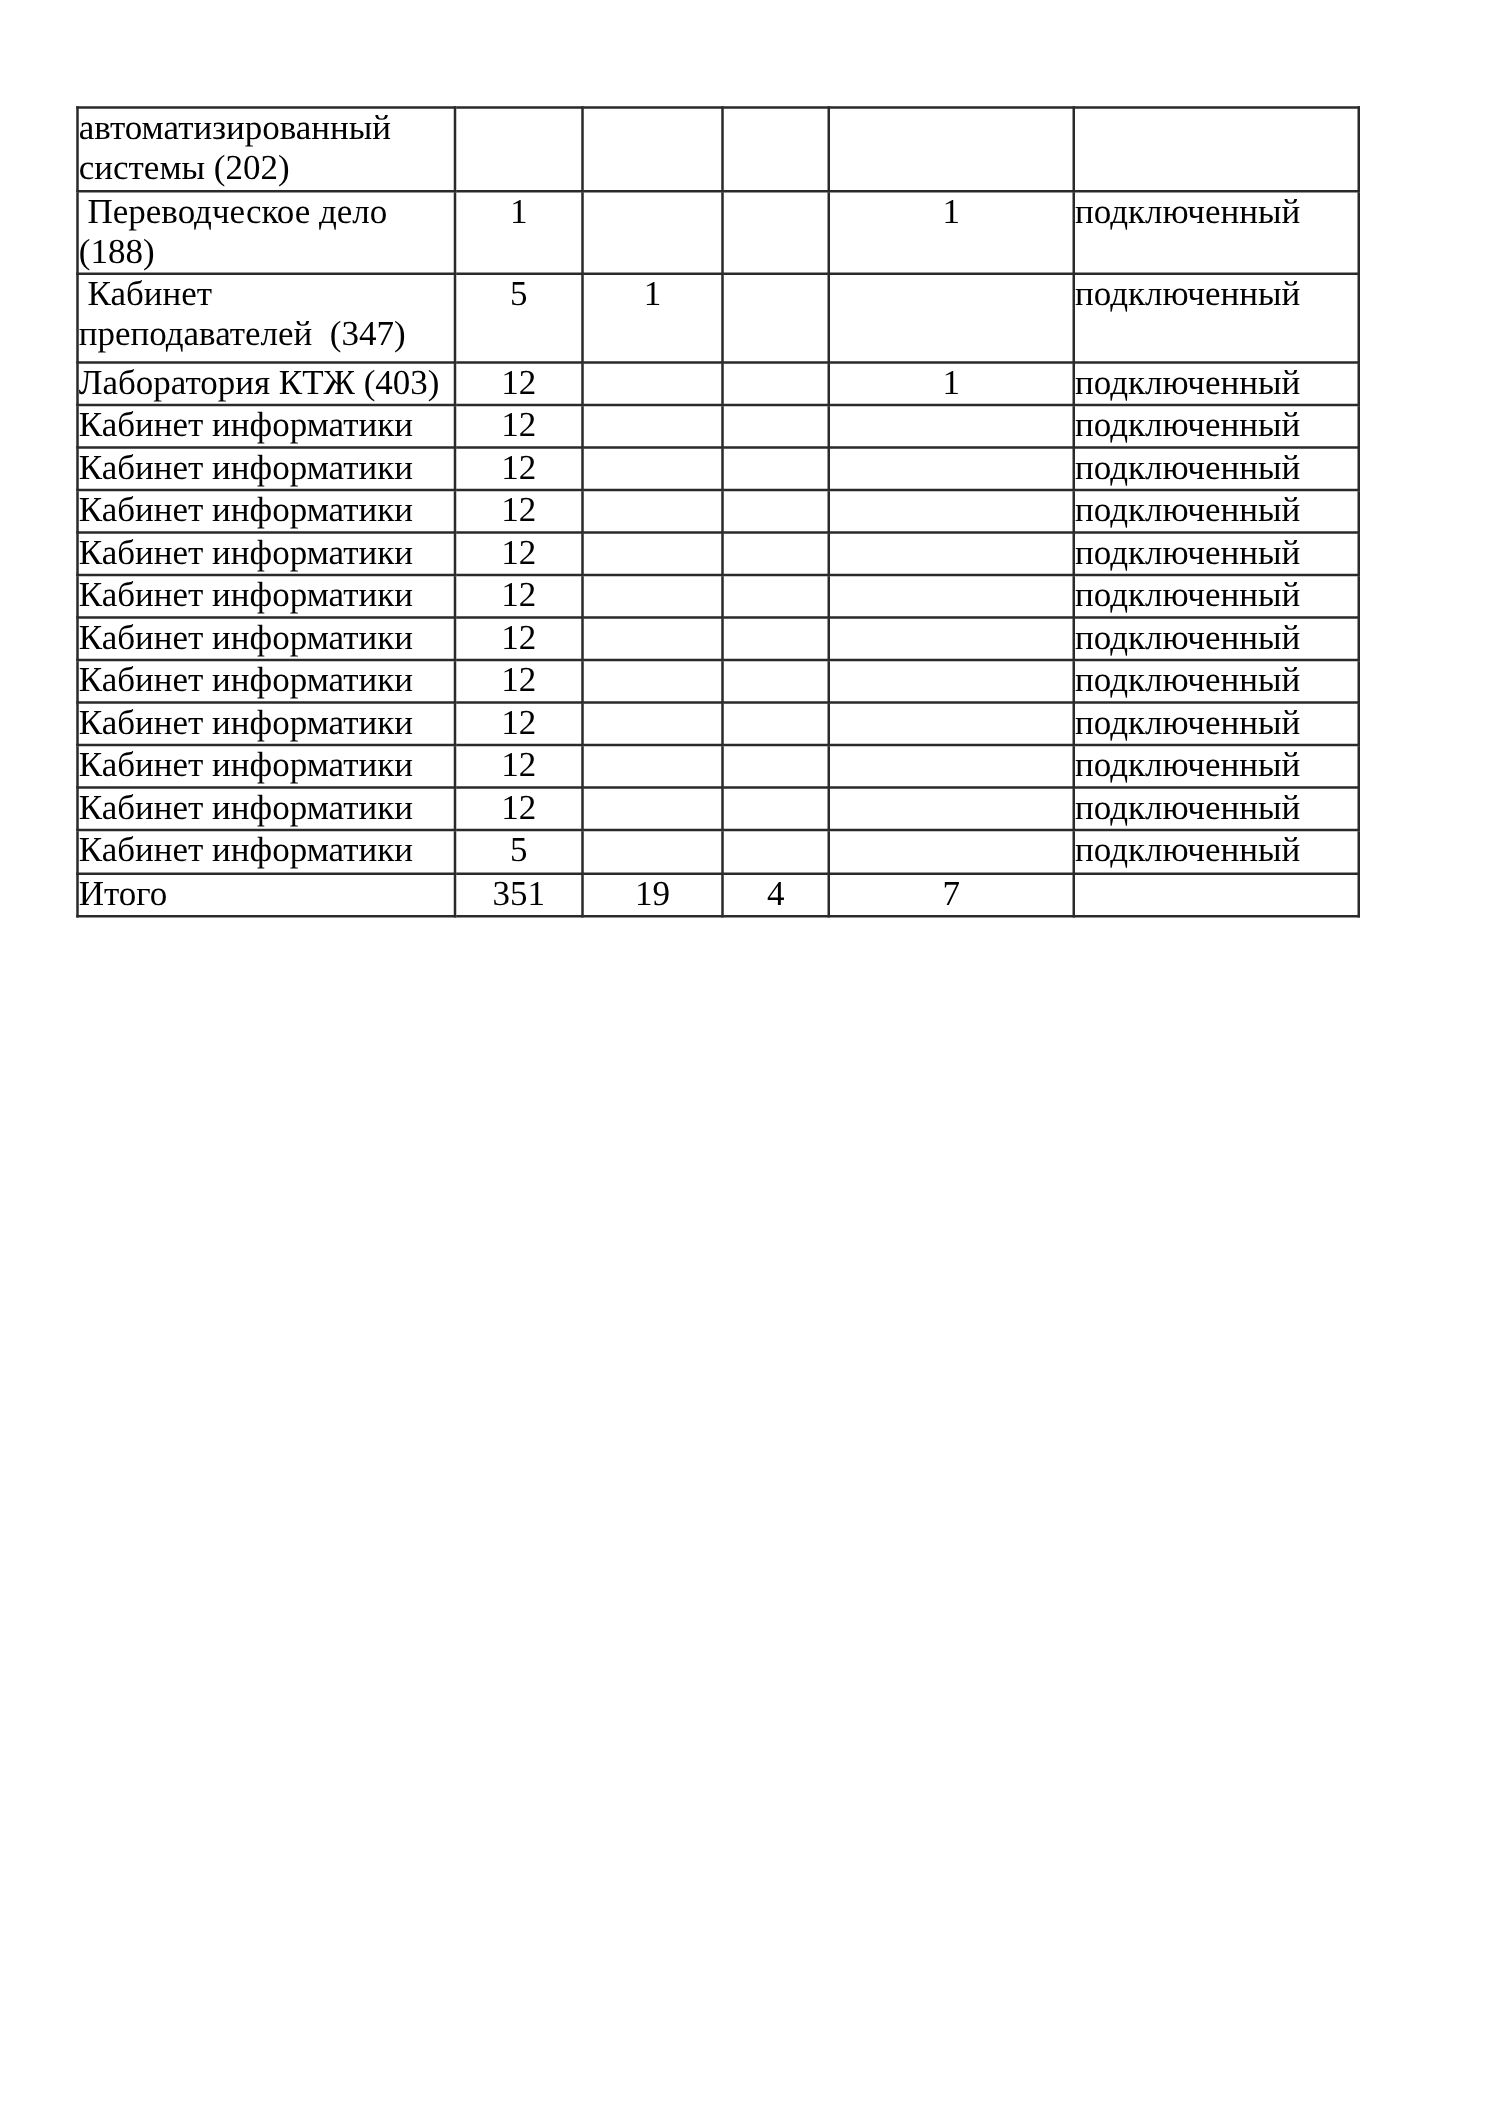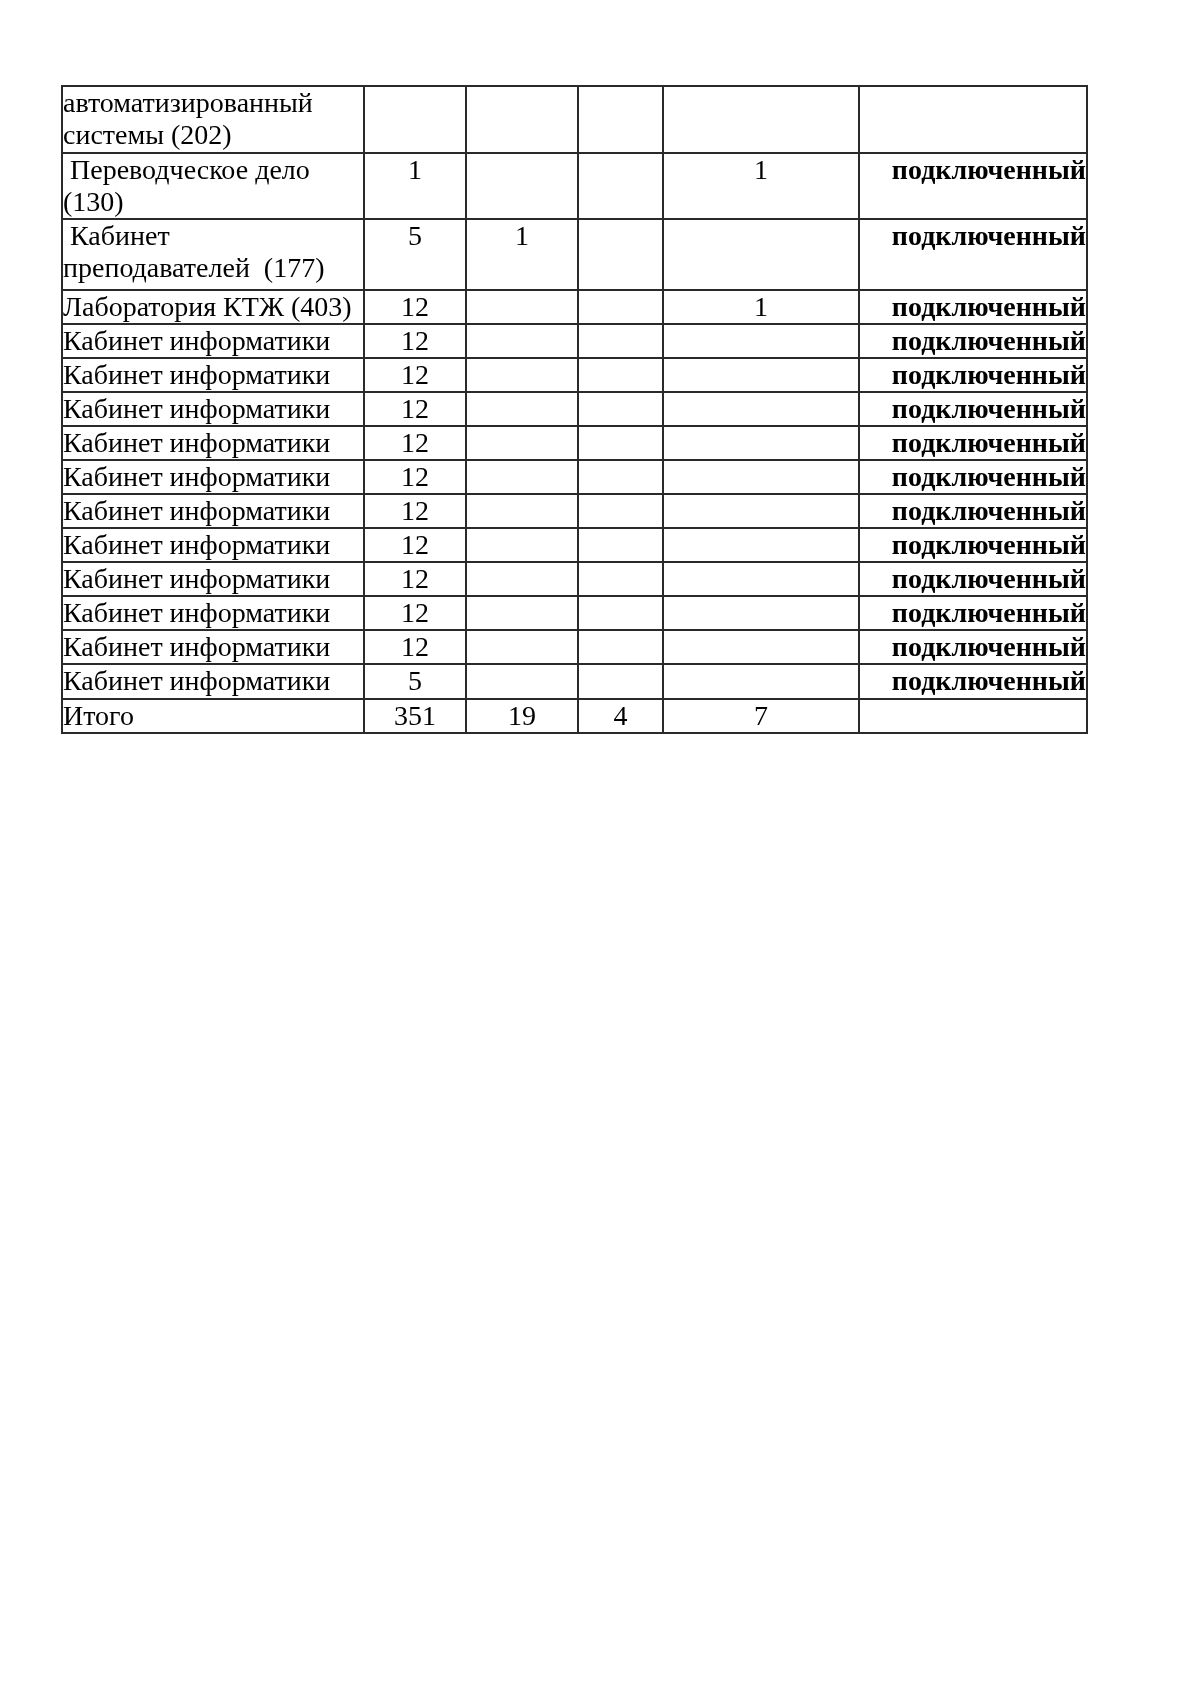--- a/index.html
+++ b/index.html
@@ -35,24 +35,23 @@
   td.c-name {
     text-align: left;
     padding: 1px 2px 0 3px;
     white-space: pre-wrap;
   }
   td.c-num {
     text-align: center;
     padding-top: 1px;
   }
   td.c-status {
-    text-align: right;
+    text-align: left;
     padding: 1px 2px 0 14px;
     white-space: pre-wrap;
-    font-weight: bold;
   }
 </style>
 </head>
 <body>
 
 <div class="page">
   <table class="doc-table">
     <colgroup>
       <col style="width:302px">
       <col style="width:102px">
@@ -66,30 +65,30 @@
     <td class="c-name">автоматизированный
 системы (202)</td>
     <td class="c-num"></td>
     <td class="c-num"></td>
     <td class="c-num"></td>
     <td class="c-num"></td>
     <td class="c-status"></td>
   </tr>
         <tr style="height: 64px;">
     <td class="c-name"> Переводческое дело
-(130)</td>
+(188)</td>
     <td class="c-num">1</td>
     <td class="c-num"></td>
     <td class="c-num"></td>
     <td class="c-num">1</td>
     <td class="c-status">подключенный</td>
   </tr>
         <tr style="height: 71px;">
     <td class="c-name"> Кабинет
-преподавателей  (177)</td>
+преподавателей  (347)</td>
     <td class="c-num">5</td>
     <td class="c-num">1</td>
     <td class="c-num"></td>
     <td class="c-num"></td>
     <td class="c-status">подключенный</td>
   </tr>
         <tr style="height: 30px;">
     <td class="c-name">Лаборатория КТЖ (403)</td>
     <td class="c-num">12</td>
     <td class="c-num"></td>

